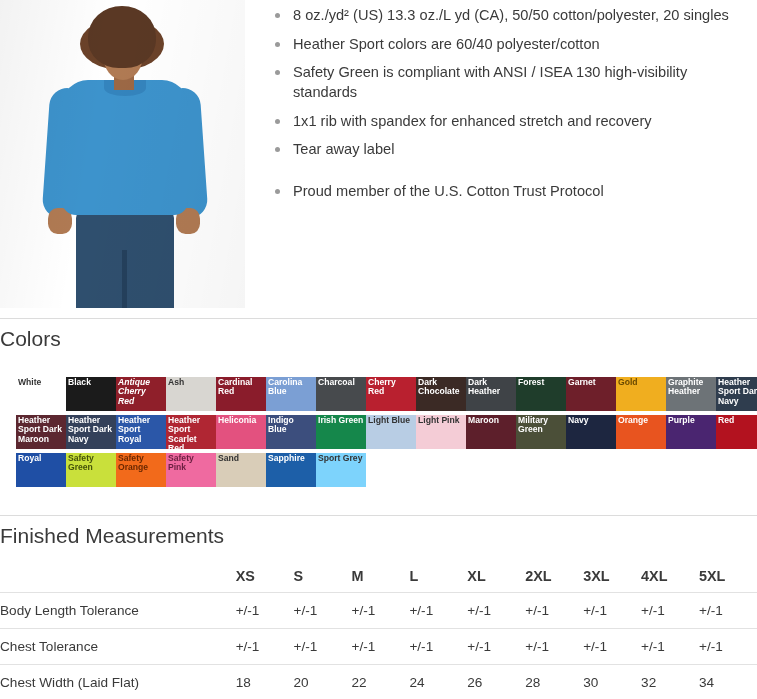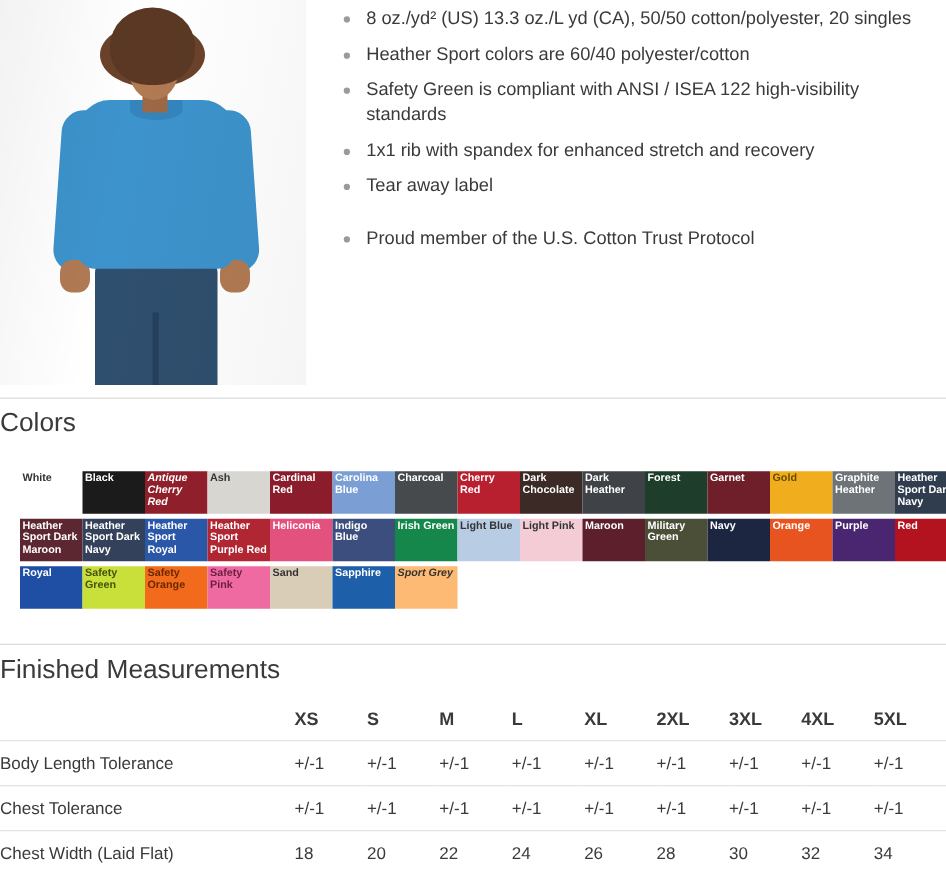--- a/index.html
+++ b/index.html
@@ -250,21 +250,21 @@
       <div class="m-face"></div>
       <div class="m-hair"></div>
       <div class="m-shadow"></div>
     </div>
   </div>
 
   <div class="features">
     <ul class="feature-list" id="feature-list">
         <li>8 oz./yd² (US) 13.3 oz./L yd (CA), 50/50 cotton/polyester, 20 singles</li>
         <li>Heather Sport colors are 60/40 polyester/cotton</li>
-        <li>Safety Green is compliant with ANSI / ISEA 122 high-visibility standards</li>
+        <li>Safety Green is compliant with ANSI / ISEA 130 high-visibility standards</li>
         <li>1x1 rib with spandex for enhanced stretch and recovery</li>
         <li>Tear away label</li>
         <li class="gap">Proud member of the U.S. Cotton Trust Protocol</li>
       </ul>
   </div>
 </div>
 
 <h2 class="section-head" id="colors-head">Colors</h2>
 <div class="swatch-grid" id="swatch-grid">
     <div class="swatch" style="background: rgb(255, 255, 255);">
@@ -315,21 +315,21 @@
     <div class="swatch" style="background: rgb(92, 39, 48);">
       <span class="sw-label" style="color: rgb(255, 255, 255);">Heather Sport Dark Maroon</span>
     </div>
     <div class="swatch" style="background: rgb(52, 65, 90);">
       <span class="sw-label" style="color: rgb(255, 255, 255);">Heather Sport Dark Navy</span>
     </div>
     <div class="swatch" style="background: rgb(43, 87, 168);">
       <span class="sw-label" style="color: rgb(255, 255, 255);">Heather Sport Royal</span>
     </div>
     <div class="swatch" style="background: rgb(176, 38, 51);">
-      <span class="sw-label" style="color: rgb(255, 255, 255);">Heather Sport Purple Red</span>
+      <span class="sw-label" style="color: rgb(255, 255, 255);">Heather Sport Scarlet Red</span>
     </div>
     <div class="swatch" style="background: rgb(227, 81, 127);">
       <span class="sw-label" style="color: rgb(255, 255, 255);">Heliconia</span>
     </div>
     <div class="swatch" style="background: rgb(60, 78, 125);">
       <span class="sw-label" style="color: rgb(255, 255, 255);">Indigo Blue</span>
     </div>
     <div class="swatch" style="background: rgb(21, 135, 75);">
       <span class="sw-label" style="color: rgb(255, 255, 255);">Irish Green</span>
     </div>
@@ -368,21 +368,21 @@
     </div>
     <div class="swatch" style="background: rgb(239, 106, 160);">
       <span class="sw-label" style="color: rgb(107, 31, 65);">Safety Pink</span>
     </div>
     <div class="swatch" style="background: rgb(217, 205, 184);">
       <span class="sw-label" style="color: rgb(51, 51, 51);">Sand</span>
     </div>
     <div class="swatch" style="background: rgb(29, 95, 168);">
       <span class="sw-label" style="color: rgb(255, 255, 255);">Sapphire</span>
     </div>
-    <div class="swatch" style="background: #fdba74; font-style: italic;">
+    <div class="swatch" style="background: #7dd3fc;">
       <span class="sw-label" style="color: rgb(51, 51, 51);">Sport Grey</span>
     </div>
   </div>
 
 <h2 class="section-head" id="meas-head">Finished Measurements</h2>
 <table class="meas">
   <thead>
     <tr id="meas-head-row">
         <th class="rowhead"></th>
         <th class="sizecol">XS</th>

